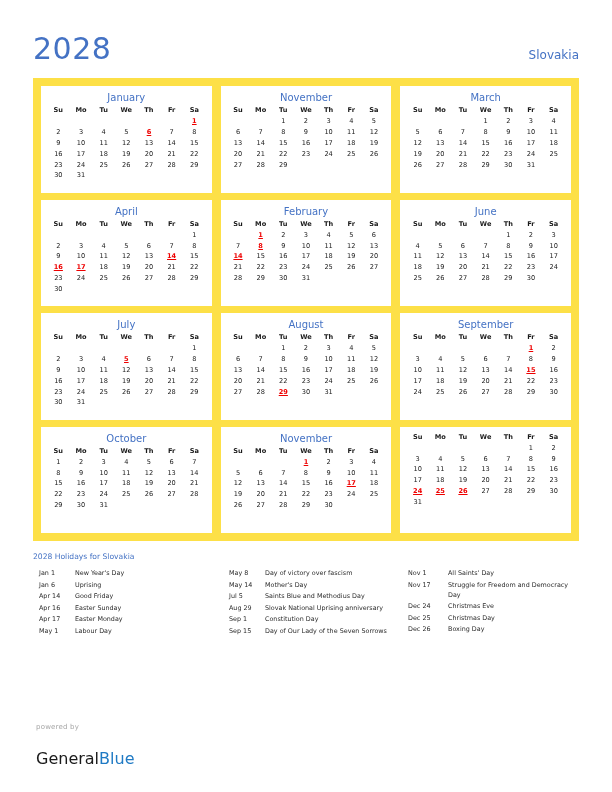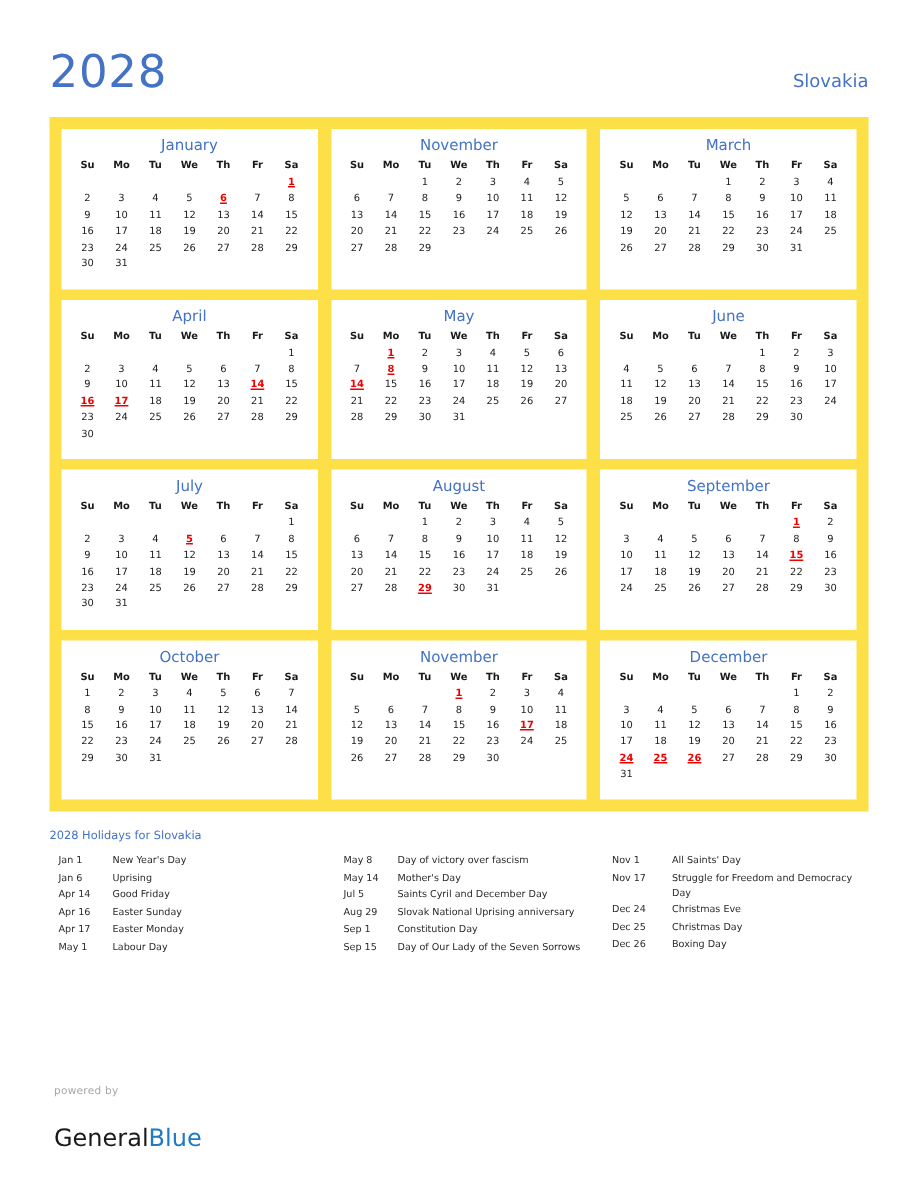--- a/index.html
+++ b/index.html
@@ -461,21 +461,21 @@
               <td class="empty"></td>
               <td class="empty"></td>
               <td class="empty"></td>
               <td class="empty"></td>
               <td class="empty"></td>
             </tr>
           </tbody>
         </table>
       </div>
       <div class="month-card">
-        <div class="month-name">May</div>
+        <div class="month-name">February</div>
         <table class="month-table">
           <thead>
             <tr>
               <th>Su</th>
               <th>Mo</th>
               <th>Tu</th>
               <th>We</th>
               <th>Th</th>
               <th>Fr</th>
               <th>Sa</th>
@@ -965,21 +965,20 @@
               <td class="empty"></td>
               <td class="empty"></td>
               <td class="empty"></td>
               <td class="empty"></td>
               <td class="empty"></td>
             </tr>
           </tbody>
         </table>
       </div>
       <div class="month-card">
-        <div class="month-name">December</div>
         <table class="month-table">
           <thead>
             <tr>
               <th>Su</th>
               <th>Mo</th>
               <th>Tu</th>
               <th>We</th>
               <th>Th</th>
               <th>Fr</th>
               <th>Sa</th>
@@ -1078,21 +1077,21 @@
         <div class="legend-row">
           <div class="legend-date">May 8</div>
           <div class="legend-name">Day of victory over fascism</div>
         </div>
         <div class="legend-row">
           <div class="legend-date">May 14</div>
           <div class="legend-name">Mother's Day</div>
         </div>
         <div class="legend-row">
           <div class="legend-date">Jul 5</div>
-          <div class="legend-name">Saints Cyril and December Day</div>
+          <div class="legend-name">Saints Blue and Methodius Day</div>
         </div>
         <div class="legend-row">
           <div class="legend-date">Aug 29</div>
           <div class="legend-name">Slovak National Uprising anniversary</div>
         </div>
         <div class="legend-row">
           <div class="legend-date">Sep 1</div>
           <div class="legend-name">Constitution Day</div>
         </div>
         <div class="legend-row">

